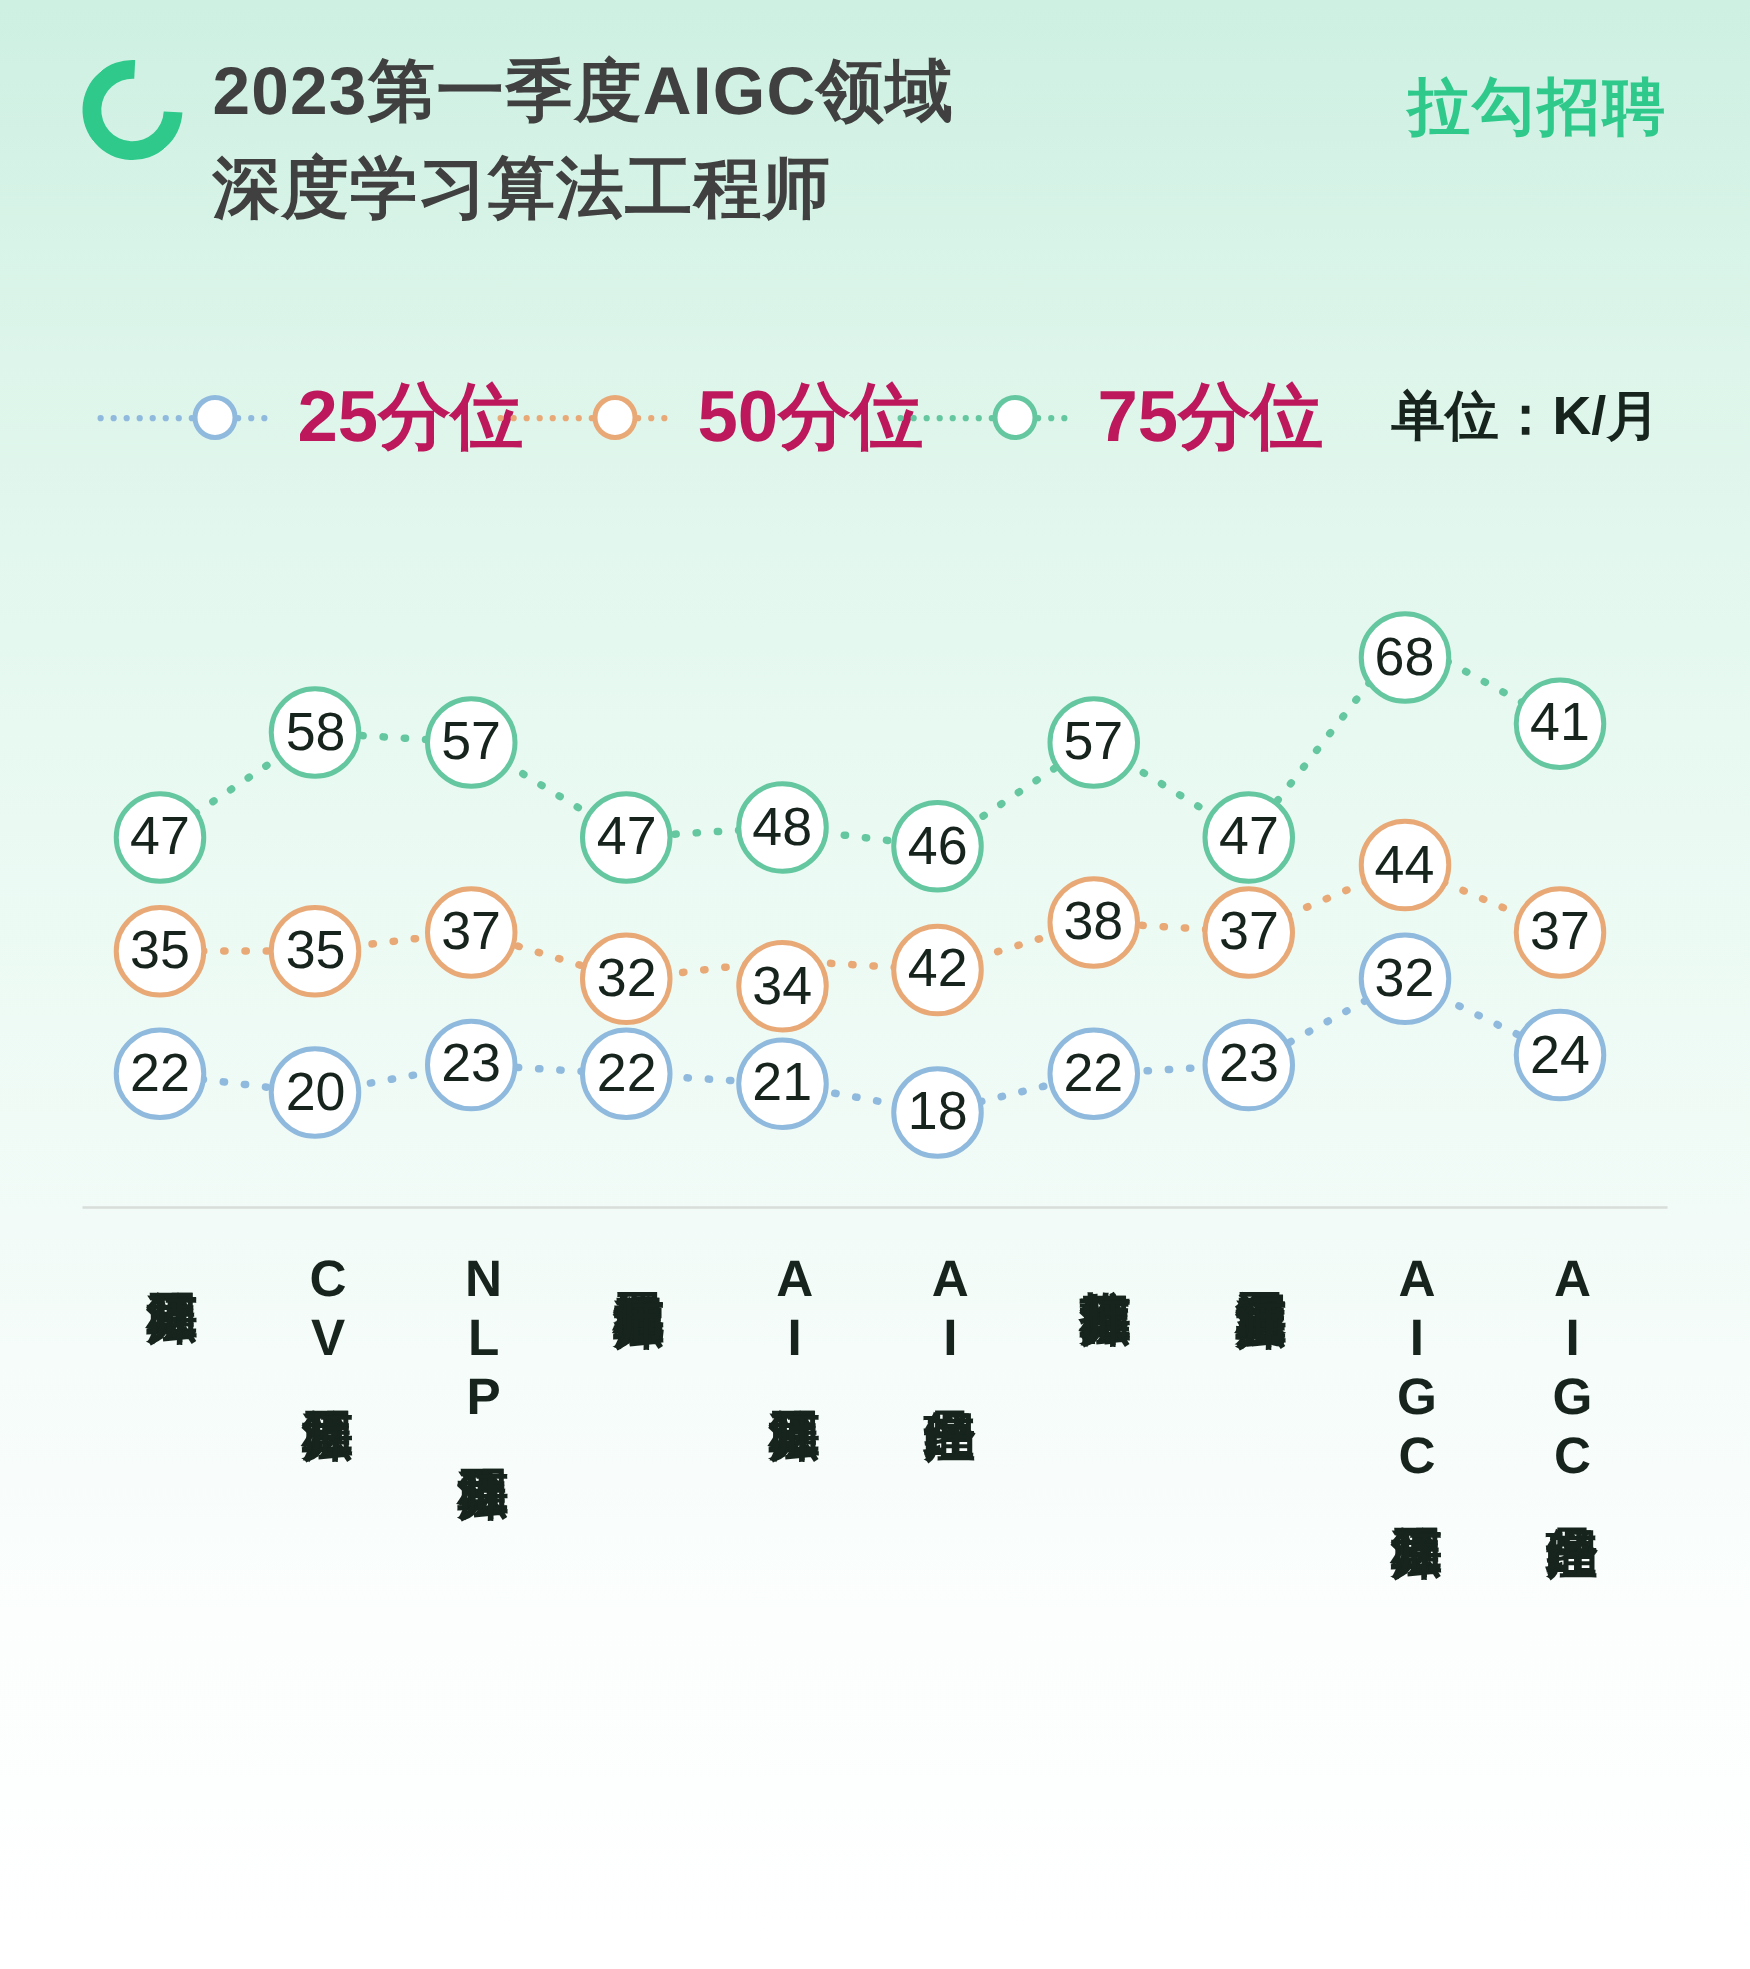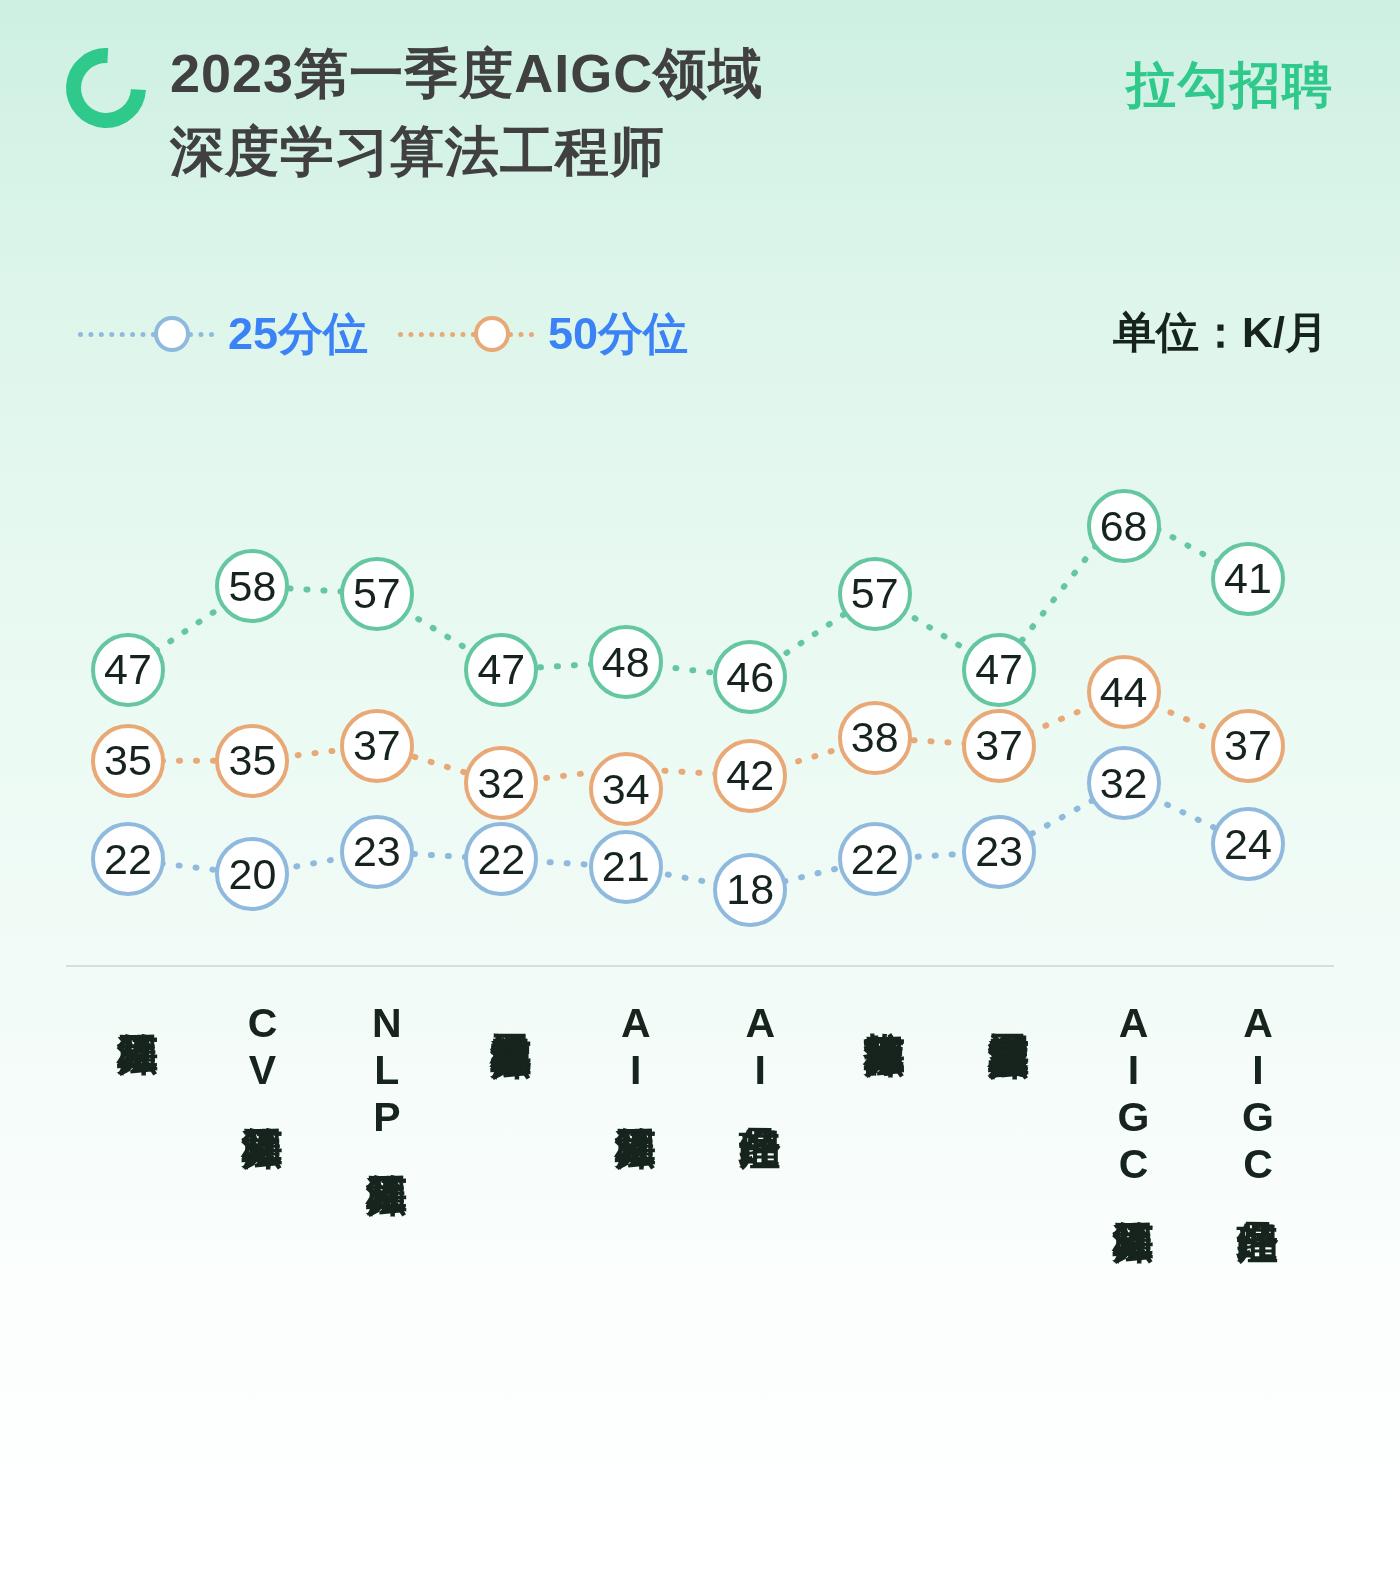--- a/index.html
+++ b/index.html
@@ -91,24 +91,24 @@
     box-sizing: border-box;
     z-index: 2;
   }
   .legend-dash2 {
     width: 26px;
     height: 0;
     border-top: 5px dotted #6fa8dc;
     margin-left: -2px;
   }
   .legend-label {
-    font-size: 45px;
-    font-weight: bold;
-    color: #3b82f6;
-    margin-left: 14px;
+    font-size: 58px;
+    font-weight: bold;
+    color: #be185d;
+    margin-left: 24px;
     white-space: nowrap;
   }
   .legend-unit {
     position: absolute;
     right: 0;
     top: 6px;
     font-size: 43px;
     font-weight: bold;
     color: #16241d;
     white-space: nowrap;
@@ -198,20 +198,26 @@
     <span class="legend-dash" style="border-top-color: rgb(143, 185, 221);"></span>
     <span class="legend-marker" style="border-color: rgb(143, 185, 221);"></span>
     <span class="legend-dash2" style="border-top-color: rgb(143, 185, 221);"></span>
     <span class="legend-label">25分位</span>
   </div>
   <div class="legend-item" id="leg1" style="left:320px;top:8px;">
     <span class="legend-dash" style="border-top-color: rgb(232, 169, 119);"></span>
     <span class="legend-marker" style="border-color: rgb(232, 169, 119);"></span>
     <span class="legend-dash2" style="border-top-color: rgb(232, 169, 119);"></span>
     <span class="legend-label">50分位</span>
+  </div>
+  <div class="legend-item" id="leg2" style="left:640px;top:8px;">
+    <span class="legend-dash" style="border-top-color: rgb(100, 199, 160);"></span>
+    <span class="legend-marker" style="border-color: rgb(100, 199, 160);"></span>
+    <span class="legend-dash2" style="border-top-color: rgb(100, 199, 160);"></span>
+    <span class="legend-label">75分位</span>
   </div>
   <div class="legend-unit">单位：K/月</div>
 </div>
 
 <div class="chart">
   <svg id="chart-lines" width="1400" height="580">
       <path d="M128.0 459.3 L252.4 474.5 L376.9 451.7 L501.3 459.3 L625.8 466.9 L750.2 489.7 L874.7 459.3 L999.1 451.7 L1123.6 383.4 L1248.0 444.1" fill="none" stroke="#8fb9dd" stroke-width="6" stroke-linecap="round" stroke-dasharray="1 16"></path>
       <path d="M128.0 360.7 L252.4 360.7 L376.9 345.5 L501.3 383.4 L625.8 368.3 L750.2 375.9 L874.7 337.9 L999.1 345.5 L1123.6 292.4 L1248.0 345.5" fill="none" stroke="#e8a977" stroke-width="6" stroke-linecap="round" stroke-dasharray="1 16"></path>
       <path d="M128.0 269.7 L252.4 186.2 L376.9 193.8 L501.3 269.7 L625.8 262.1 L750.2 277.2 L874.7 193.8 L999.1 269.7 L1123.6 110.3 L1248.0 178.6" fill="none" stroke="#64c7a0" stroke-width="6" stroke-linecap="round" stroke-dasharray="1 16"></path>
     </svg>

